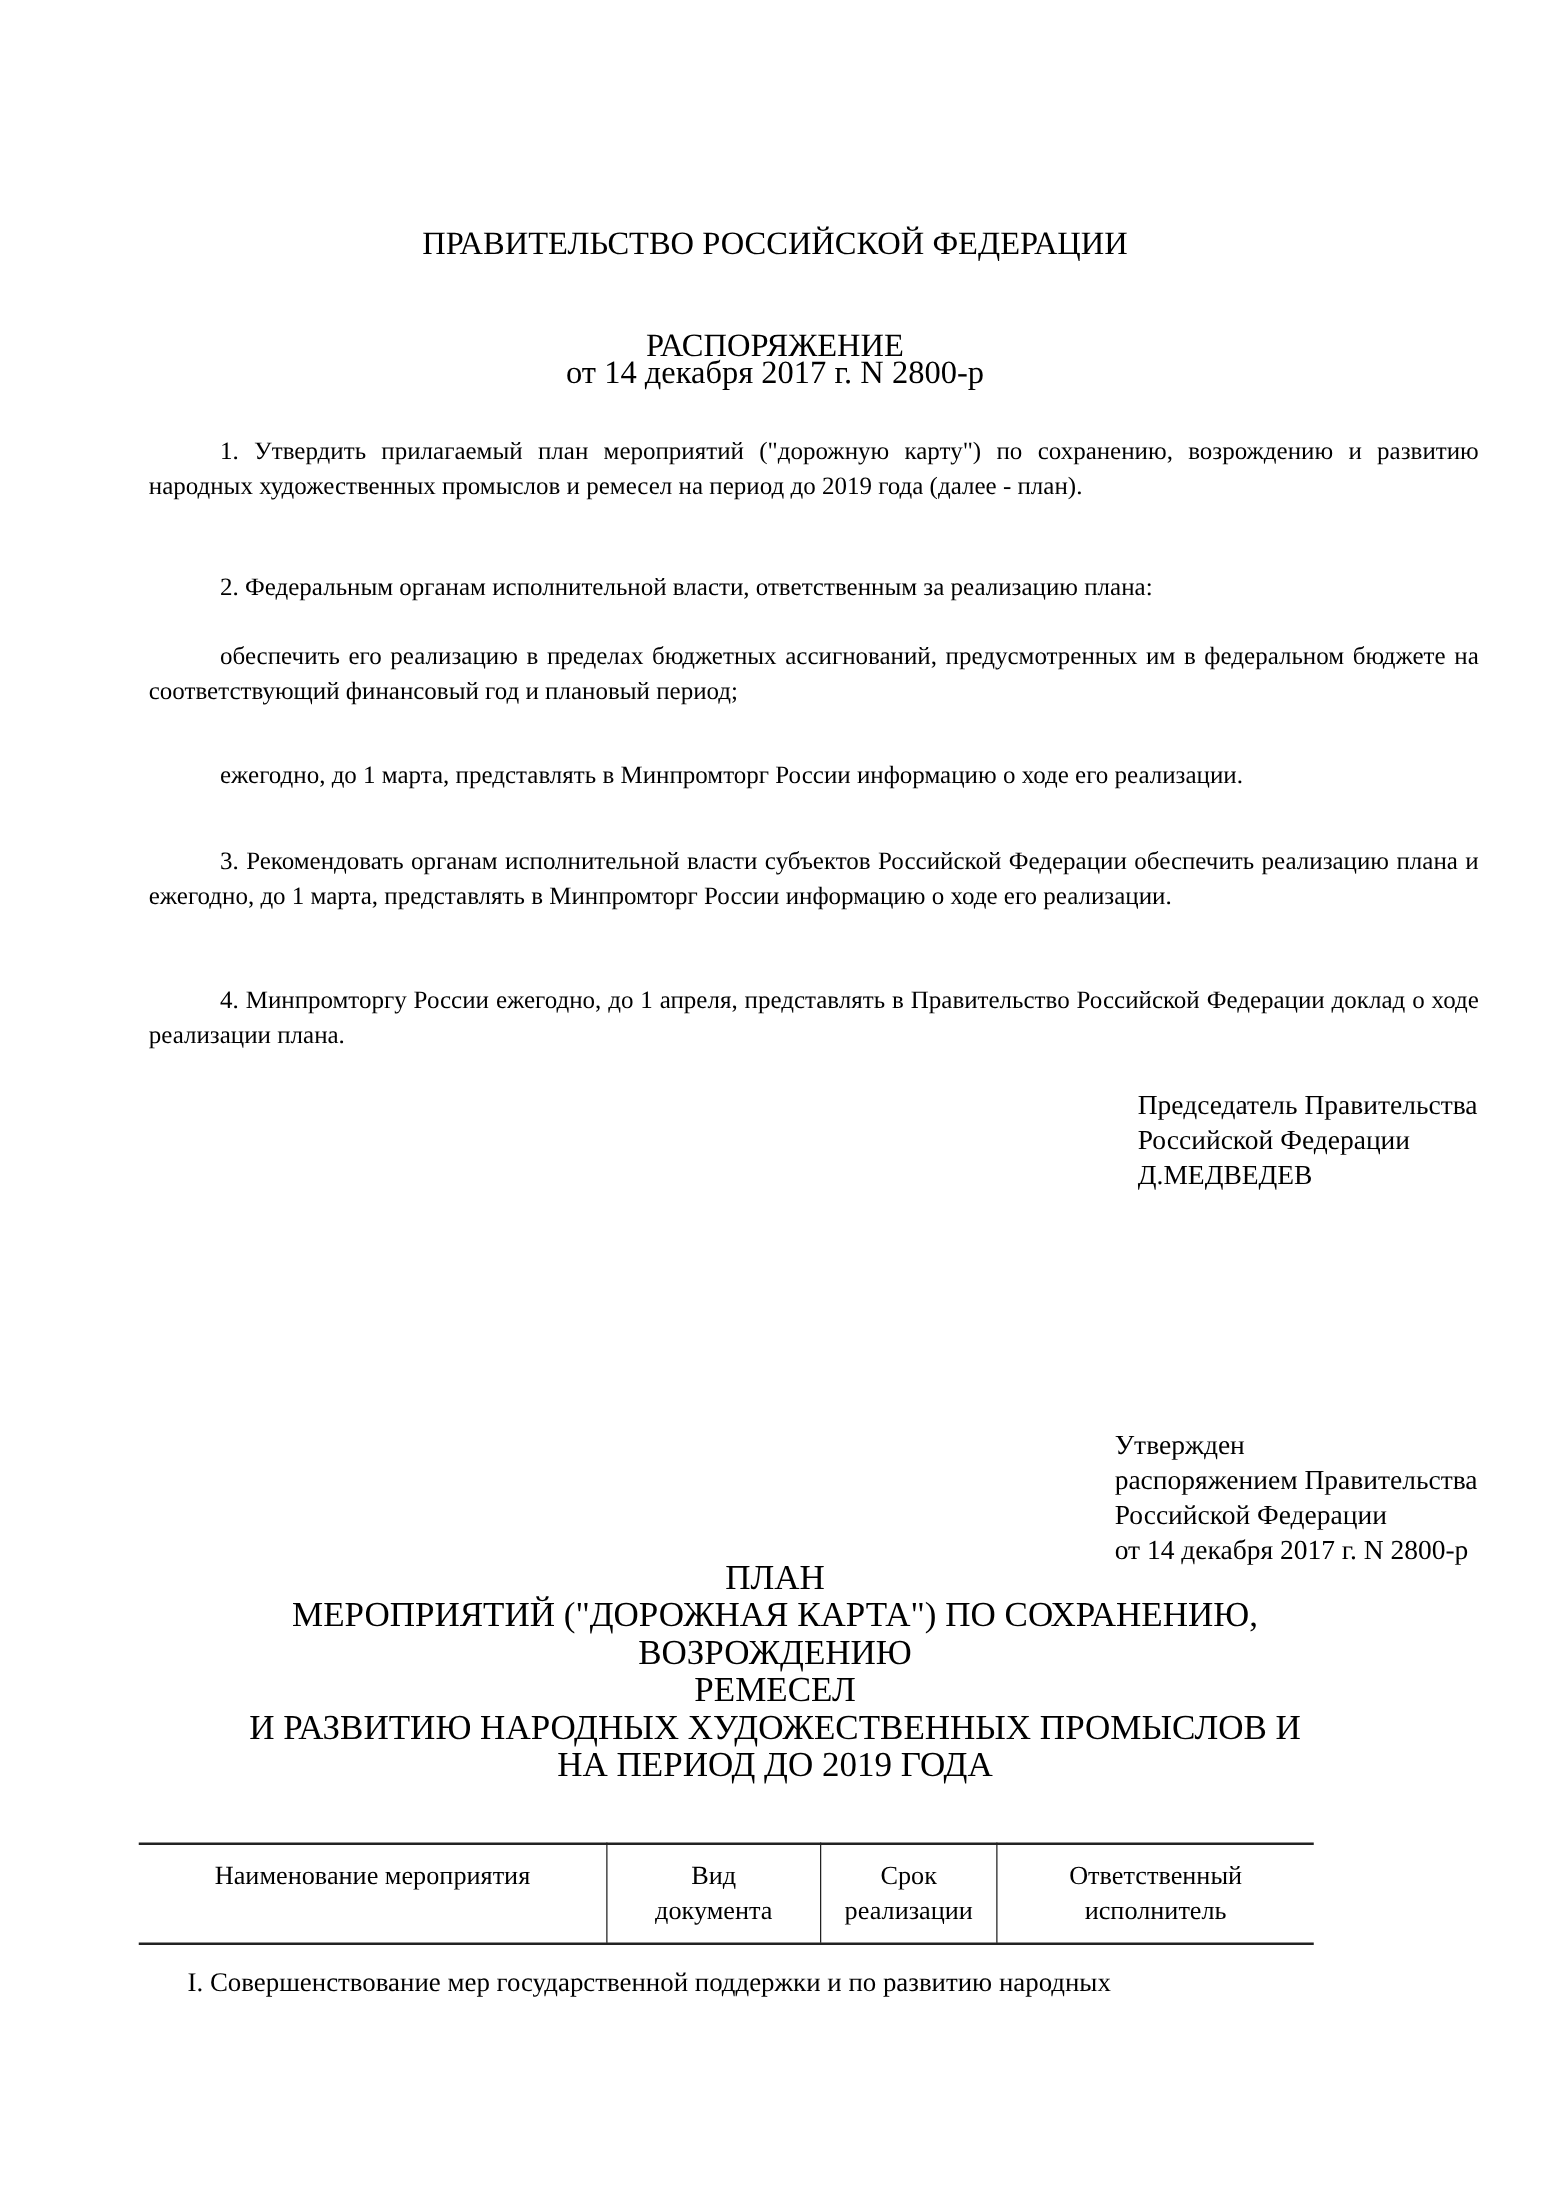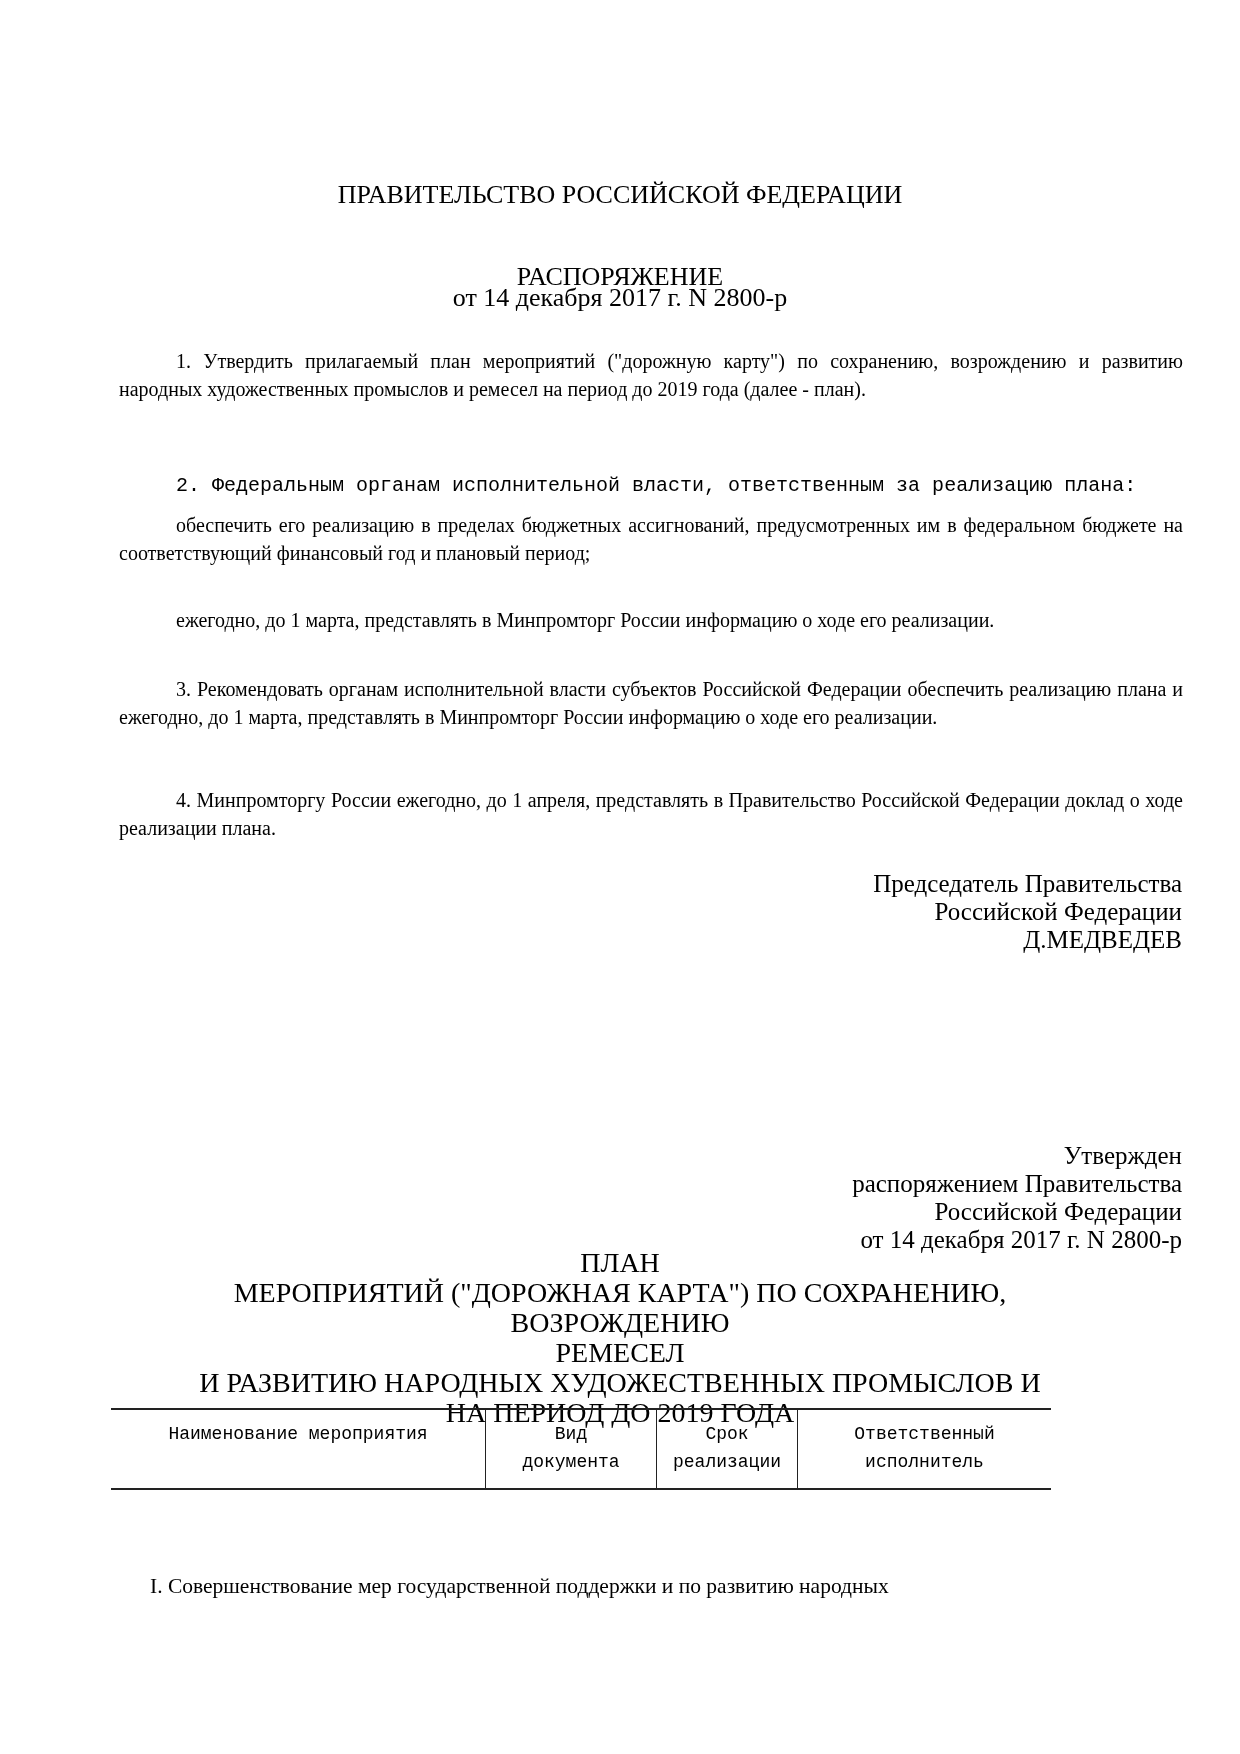--- a/index.html
+++ b/index.html
@@ -4,42 +4,42 @@
 <style>
   html, body { margin:0; padding:0; background:#ffffff; }
   body { width:1240px; height:1754px; position:relative; overflow:hidden;
          font-family:"Liberation Serif", "DejaVu Serif", serif; color:#000; }
   .page { position:absolute; left:0; top:0; width:1240px; height:1754px; }
   .bold-title { position:absolute; left:0; width:1240px; text-align:center;
                 font-weight:normal; font-size:26px; line-height:30px; }
   .para { position:absolute; left:119px; width:1064px; font-size:20px;
           line-height:28px; text-align:justify; text-align-last:left; }
   .para .indent { display:inline-block; width:57px; }
-  .right-block { position:absolute; right:58px; text-align:right; font-size:25px; line-height:28px; }
+  .right-block { position:absolute; right:58px; text-align:left; font-size:22px; line-height:28px; }
   .plan-title { position:absolute; left:150px; width:940px; text-align:center; font-weight:normal;
                 font-size:28px; line-height:30px; }
-  table.plan { position:absolute; left:111px; top:1408px; width:940px; border-collapse:collapse;
-               font-size:18px;font-family:Liberation Mono, monospace; }
+  table.plan { position:absolute; left:111px; top:1474px; width:940px; border-collapse:collapse;
+               font-size:21px; }
   table.plan th { font-weight:normal; text-align:center; vertical-align:top; line-height:28px;
                   padding:10px 6px 8px 6px; height:60px; }
   table.plan thead tr { border-top:2px solid #222; border-bottom:2px solid #222; }
   table.plan th + th { border-left:1px solid #222; }
   .section { position:absolute; left:150px; top:1572px; font-size:21.5px; line-height:28px; }
 </style>
 </head>
 <body>
 
 <div class="page">
 
   <div class="bold-title" style="top:180px;">ПРАВИТЕЛЬСТВО РОССИЙСКОЙ ФЕДЕРАЦИИ</div>
   <div class="bold-title" style="top:262px;">РАСПОРЯЖЕНИЕ</div>
   <div class="bold-title" style="top:283px;">от 14 декабря 2017 г. N 2800-р</div>
 
   <div class="para" style="top:347px;"><span class="indent"></span><span>1. Утвердить прилагаемый план мероприятий ("дорожную карту") по сохранению, возрождению и развитию народных художественных промыслов и ремесел на период до 2019 года (далее - план).</span></div>
-  <div class="para" style="top:472px;font-family:Liberation Mono, monospace;"><span class="indent"></span><span>2. Федеральным органам исполнительной власти, ответственным за реализацию плана:</span></div>
+  <div class="para" style="top:456px;"><span class="indent"></span><span>2. Федеральным органам исполнительной власти, ответственным за реализацию плана:</span></div>
   <div class="para" style="top:511px;"><span class="indent"></span><span>обеспечить его реализацию в пределах бюджетных ассигнований, предусмотренных им в федеральном бюджете на соответствующий финансовый год и плановый период;</span></div>
   <div class="para" style="top:606px;"><span class="indent"></span><span>ежегодно, до 1 марта, представлять в Минпромторг России информацию о ходе его реализации.</span></div>
   <div class="para" style="top:675px;"><span class="indent"></span><span>3. Рекомендовать органам исполнительной власти субъектов Российской Федерации обеспечить реализацию плана и ежегодно, до 1 марта, представлять в Минпромторг России информацию о ходе его реализации.</span></div>
   <div class="para" style="top:786px;"><span class="indent"></span><span>4. Минпромторгу России ежегодно, до 1 апреля, представлять в Правительство Российской Федерации доклад о ходе реализации плана.</span></div>
 
   <div class="right-block" style="top:870px;">
     <div>Председатель Правительства</div>
     <div>Российской Федерации</div>
     <div>Д.МЕДВЕДЕВ</div>
   </div>

